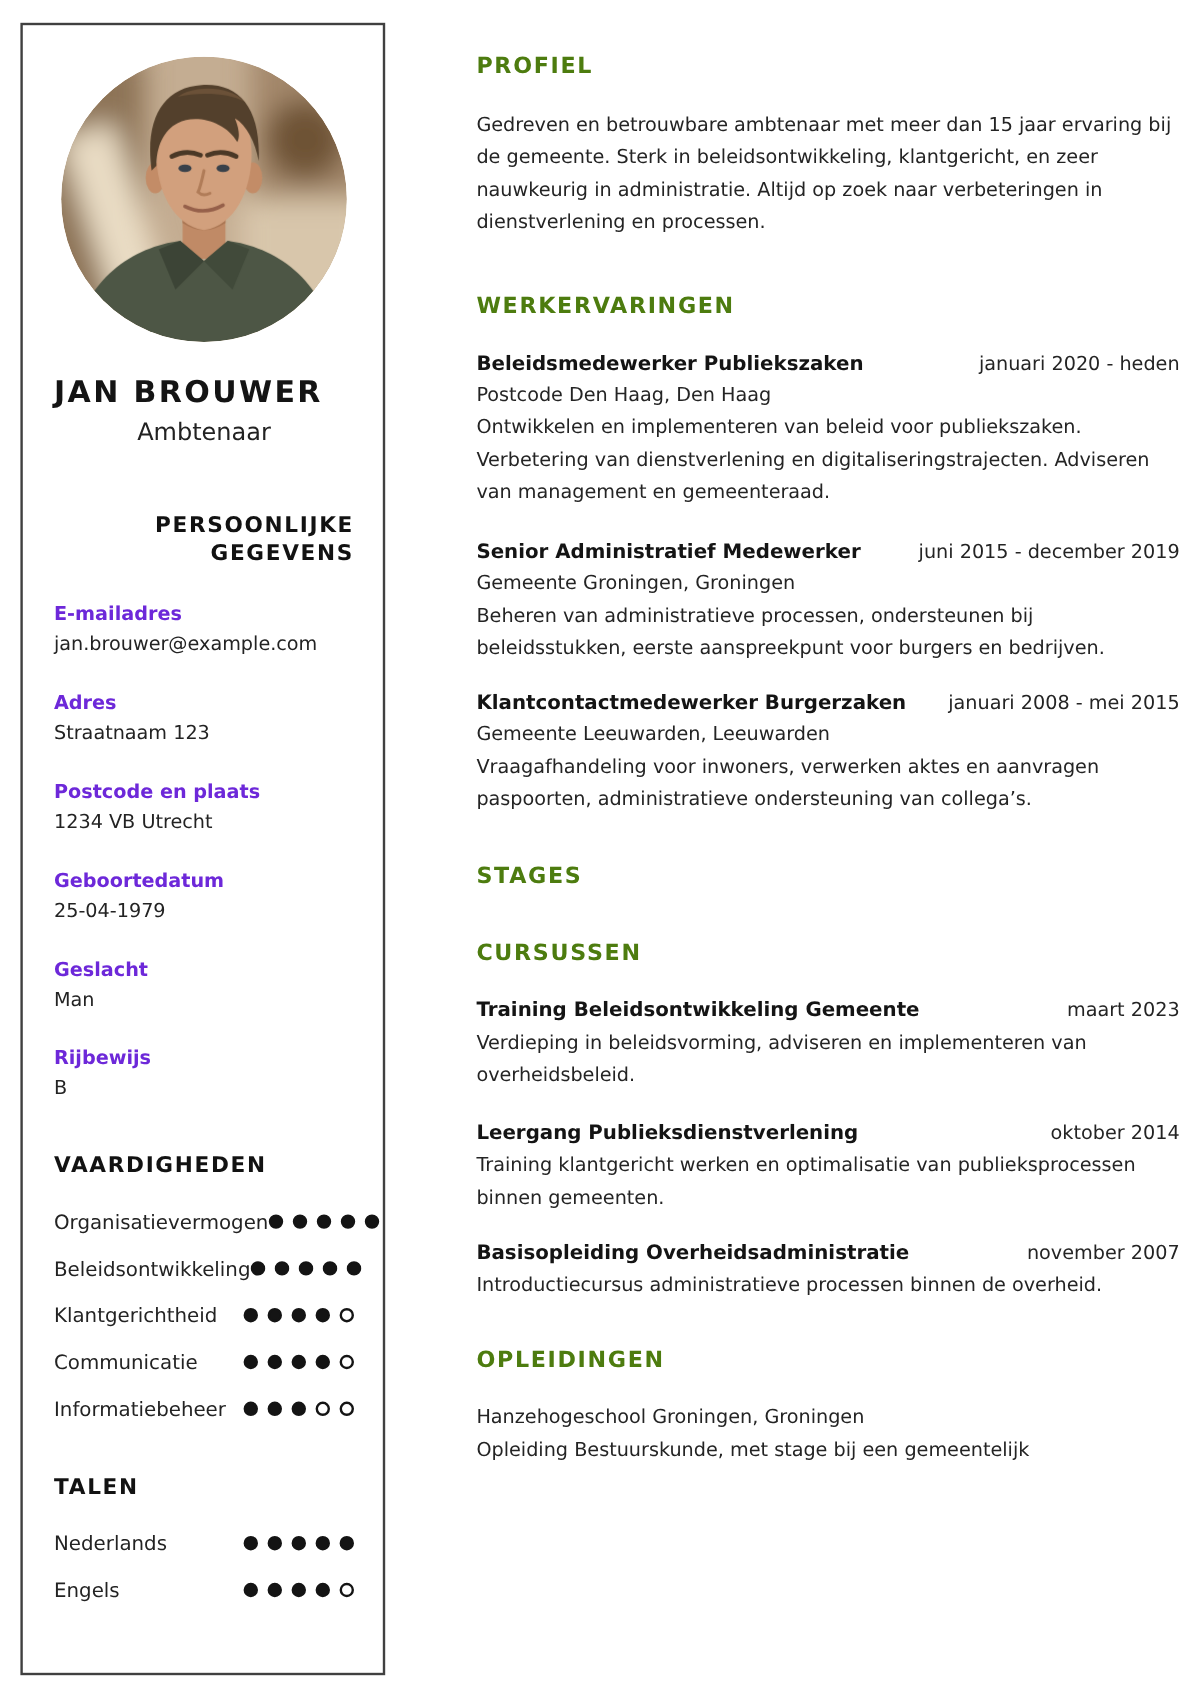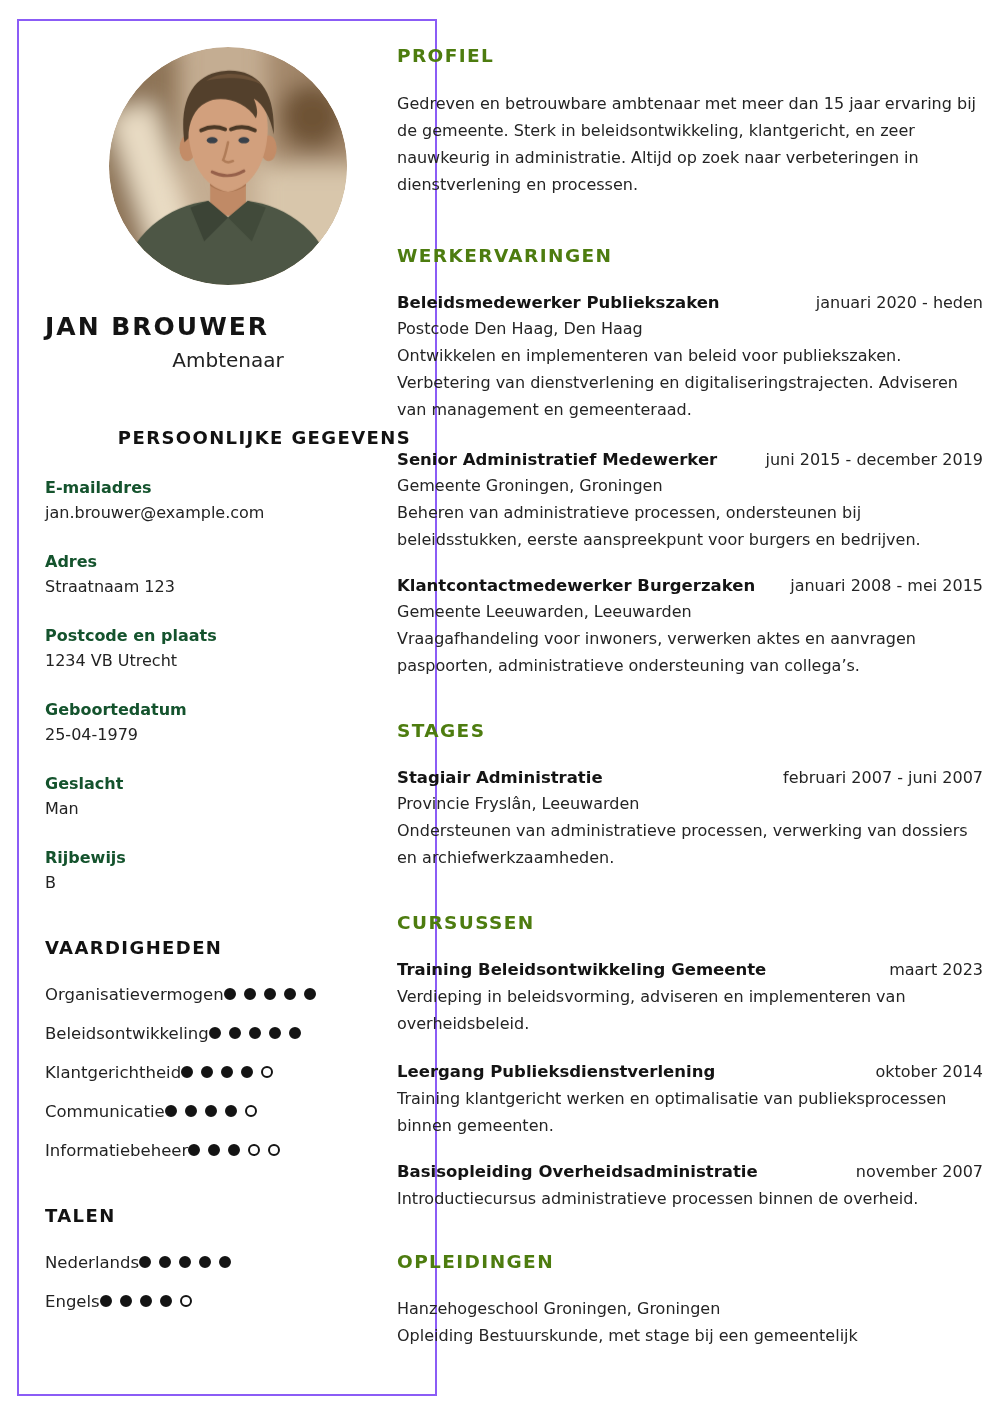--- a/index.html
+++ b/index.html
@@ -14,22 +14,22 @@
     width: 1000px;
     height: 1414px;
     background: #ffffff;
     overflow: hidden;
   }
 
   
   .sidebar {
     position: absolute;
     left: 17px; top: 19px;
-    width: 420px; height: 1377px;
-    border: 2px solid #8b5cf6;
+    width: 304px; height: 1377px;
+    border: 2px solid #404040;
     padding: 26px 24px 0 26px;
     background: #ffffff;
   }
   .photo-wrap {
     width: 238px; height: 238px;
     margin: 0 auto;
     border-radius: 50%;
     overflow: hidden;
   }
   .photo-wrap svg { display: block; width: 100%; height: 100%; }
@@ -58,32 +58,33 @@
   .side-heading.mt-personal { margin-top: 54px; text-align: right; }
   .side-heading.mt-skills   { margin-top: 42px; }
   .side-heading.mt-talen    { margin-top: 42px; }
   .side-heading.mt-hobbys   { margin-top: 44px; }
 
   .field { margin-top: 26px; }
   .field:first-of-type { margin-top: 23px; }
   .field-label {
     font-size: 16px;
     font-weight: bold;
-    color: #14532d;
+    color: #6d28d9;
     line-height: 23px;
   }
   .field-value {
     font-size: 16px;
     color: #232323;
     line-height: 23px;
     margin-top: 2px;
   }
 
   .rating-row {
     display: flex;
+    justify-content: space-between;
     align-items: center;
     height: 24px;
     margin-top: 15px;
   }
   .rating-row.first { margin-top: 22px; }
   .rating-label { font-size: 16.5px; color: #232323; }
   .dots { display: flex; gap: 8px; align-items: center; }
   .dot {
     width: 12px; height: 12px;
     border-radius: 50%;
@@ -333,28 +334,20 @@
       <div class="entry-header">
         <span class="entry-title">Klantcontactmedewerker Burgerzaken</span>
         <span class="entry-period">januari 2008 - mei 2015</span>
       </div>
       <div class="entry-org">Gemeente Leeuwarden, Leeuwarden</div>
       <div class="entry-desc">Vraagafhandeling voor inwoners, verwerken aktes en aanvragen paspoorten, administratieve ondersteuning van collega’s.</div>
     </section>
 
     <h2 class="main-heading mt-stage">STAGES</h2>
 
-    <section class="entry">
-      <div class="entry-header">
-        <span class="entry-title">Stagiair Administratie</span>
-        <span class="entry-period">februari 2007 - juni 2007</span>
-      </div>
-      <div class="entry-org">Provincie Fryslân, Leeuwarden</div>
-      <div class="entry-desc">Ondersteunen van administratieve processen, verwerking van dossiers en archiefwerkzaamheden.</div>
-    </section>
 
     <h2 class="main-heading mt-curs">CURSUSSEN</h2>
 
     <section class="entry">
       <div class="entry-header">
         <span class="entry-title">Training Beleidsontwikkeling Gemeente</span>
         <span class="entry-period">maart 2023</span>
       </div>
       <div class="entry-desc">Verdieping in beleidsvorming, adviseren en implementeren van overheidsbeleid.</div>
     </section>

